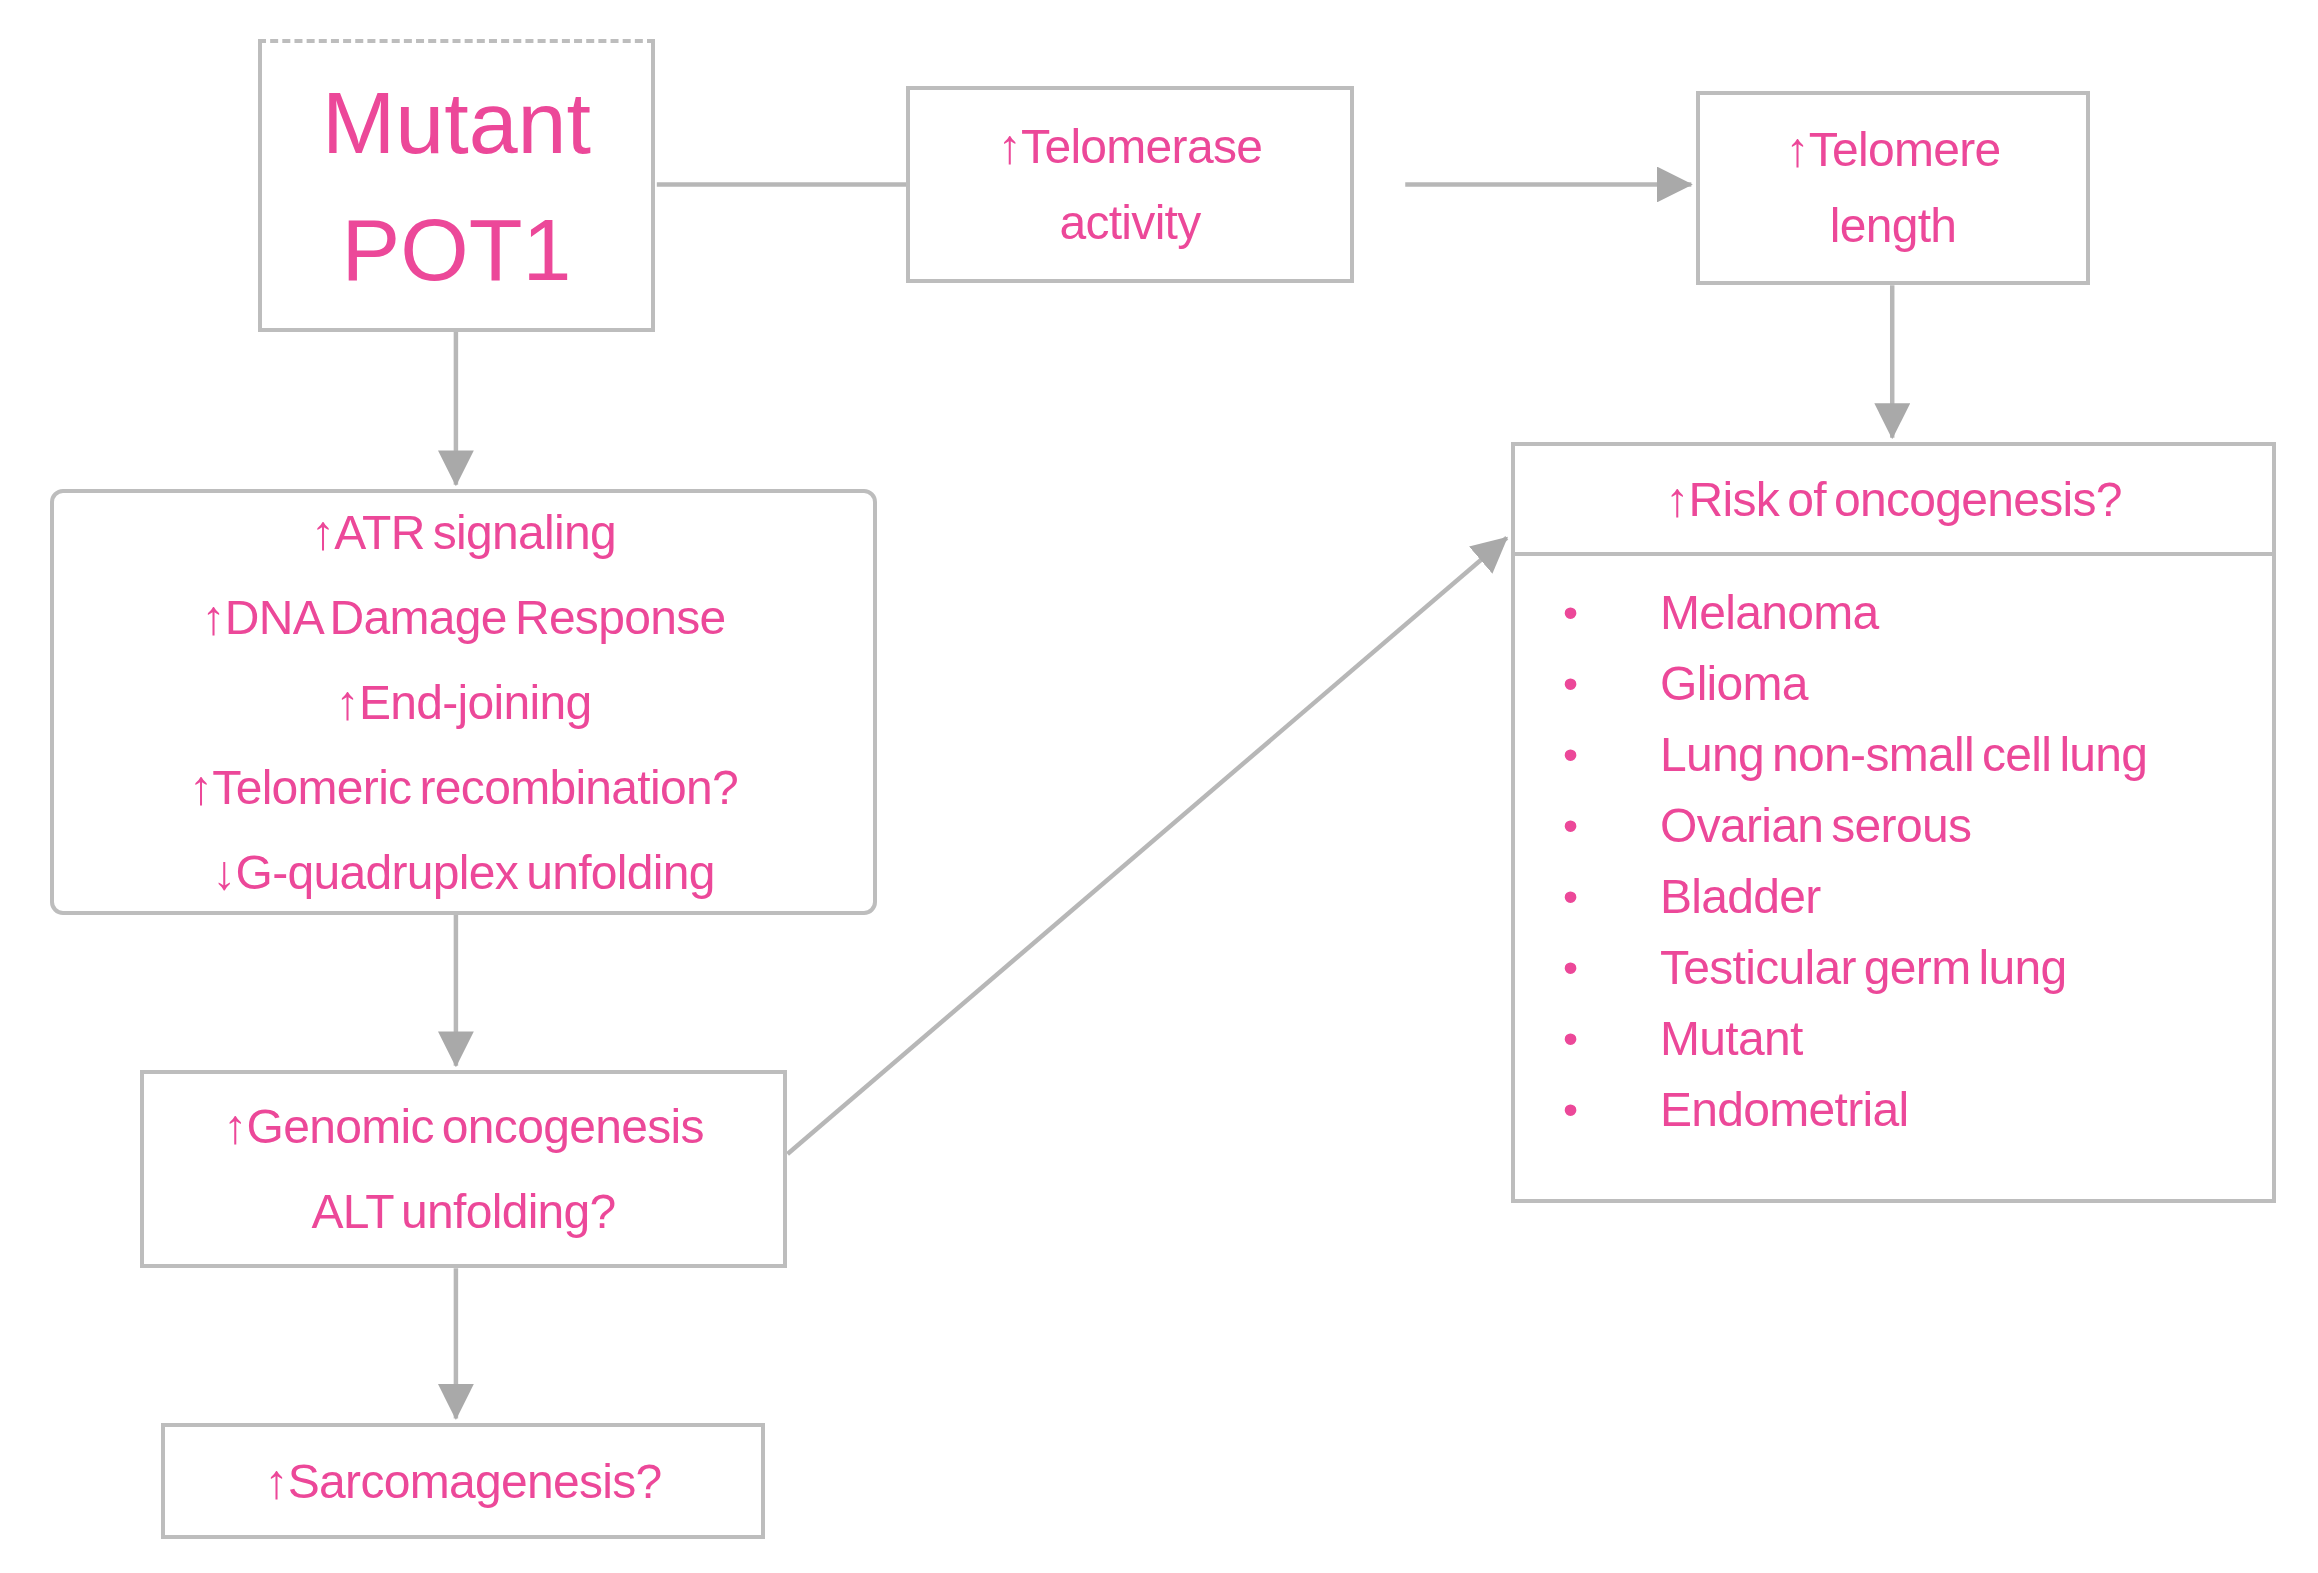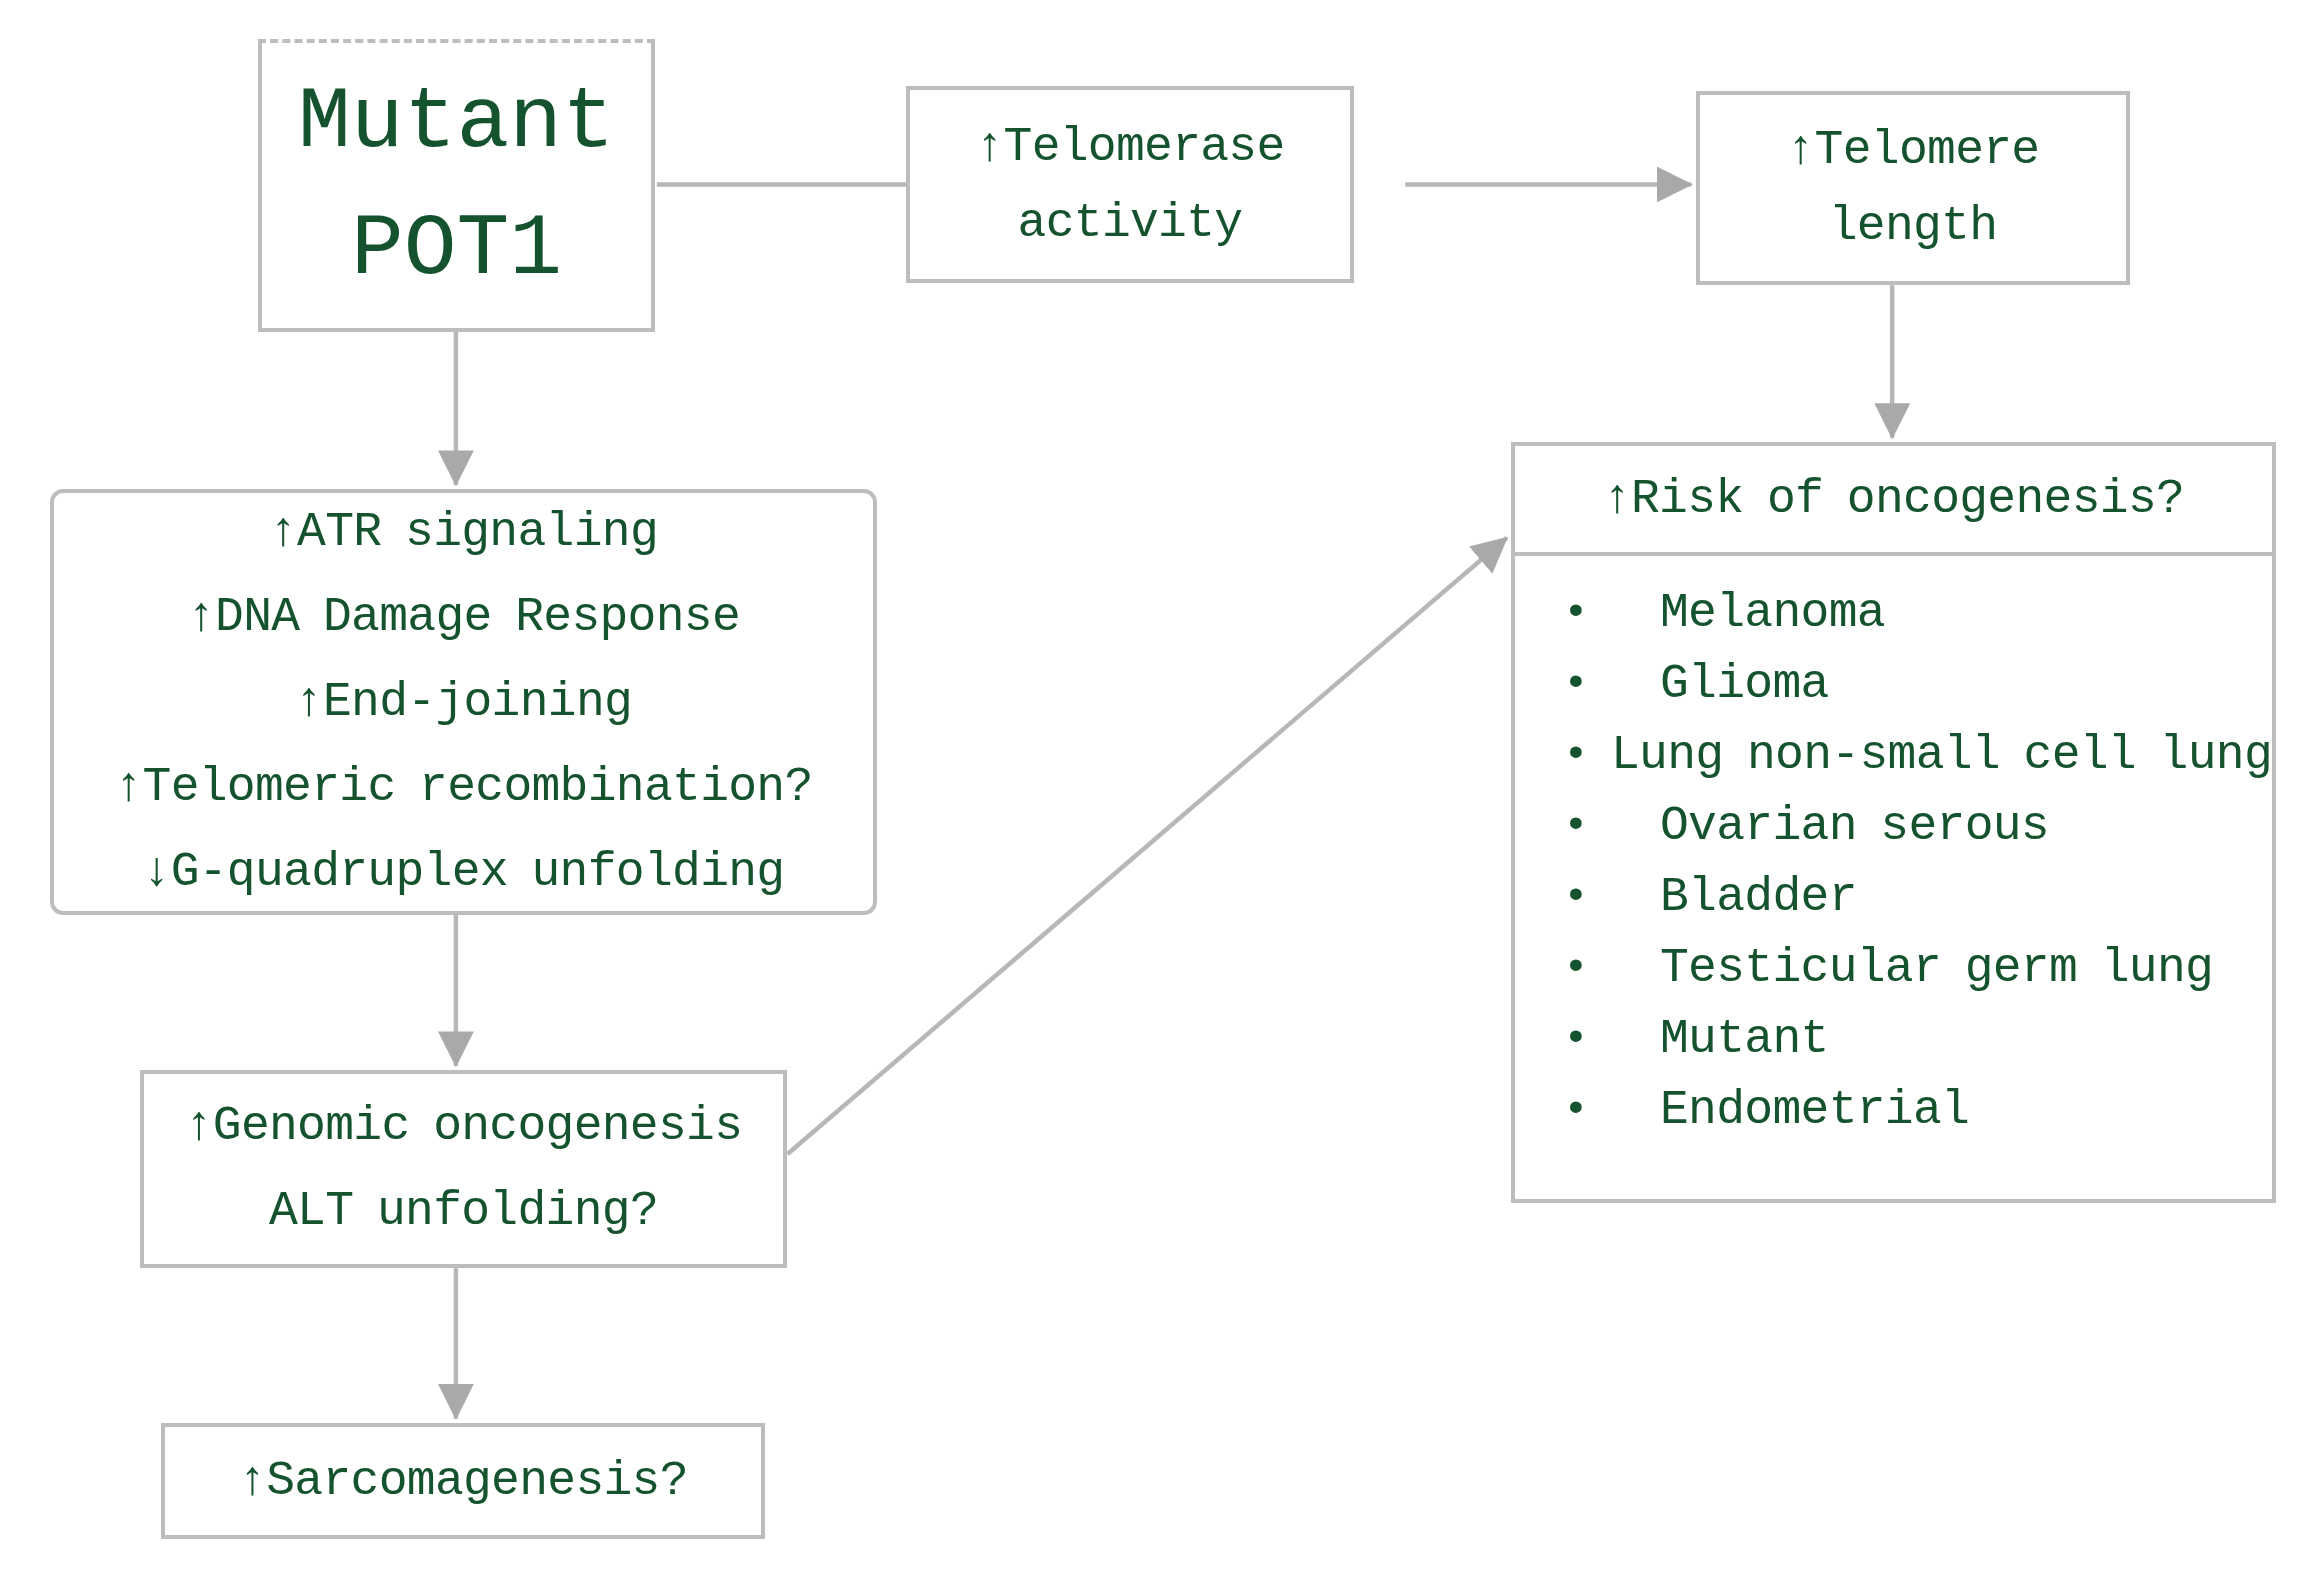--- a/index.html
+++ b/index.html
@@ -1,22 +1,22 @@
 <!DOCTYPE html>
 <html style="font-size:12px"><head>
 <meta charset="utf-8">
 <style>
   html, body { margin: 0; padding: 0; background: #ffffff; }
   .canvas {
     position: relative;
     width: 2319px;
     height: 1573px;
     background: #ffffff;
-    font-family: Liberation Mono, monospace;
-    color: #14532d;
+    font-family: Liberation Sans, sans-serif;
+    color: #ec4899;
     overflow: hidden;
   }
   .edges {
     position: absolute;
     left: 0; top: 0;
     width: 2319px; height: 1573px;
   }
   .box {
     position: absolute;
     background: #ffffff;
@@ -35,21 +35,21 @@
     word-spacing: -4.5px;
     white-space: nowrap;
   }
   
   #pot1 { left: 258px; top: 39px; width: 397px; height: 293px; border-top-style: dashed; }
   #pot1 .ln { font-size: 88px; line-height: 127px; letter-spacing: 0; }
   
   #telomerase { left: 906px; top: 86px; width: 448px; height: 197px; }
   #telomerase .ln, #telomere .ln { line-height: 76px; }
   
-  #telomere { left: 1696px; top: 91px; width: 434px; height: 194px; }
+  #telomere { left: 1696px; top: 91px; width: 394px; height: 194px; }
   
   #effects { left: 50px; top: 489px; width: 827px; height: 426px; border-radius: 13px; }
   
   #genomic { left: 140px; top: 1070px; width: 647px; height: 198px; }
   
   #sarcoma { left: 161px; top: 1423px; width: 604px; height: 116px; }
   
   #risk {
     left: 1511px; top: 442px; width: 765px; height: 761px;
     display: block; text-align: left;

